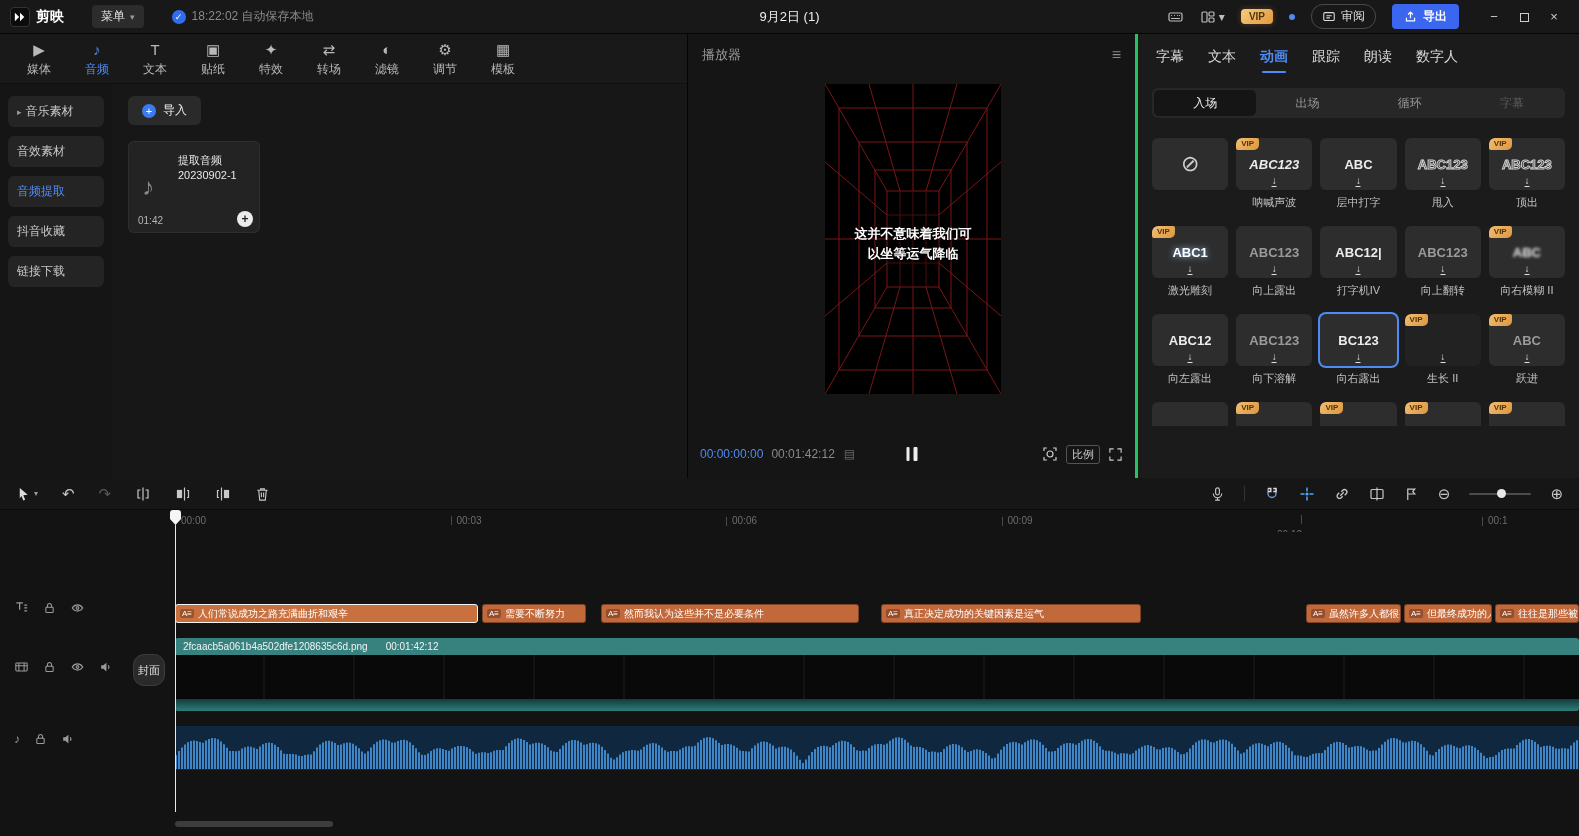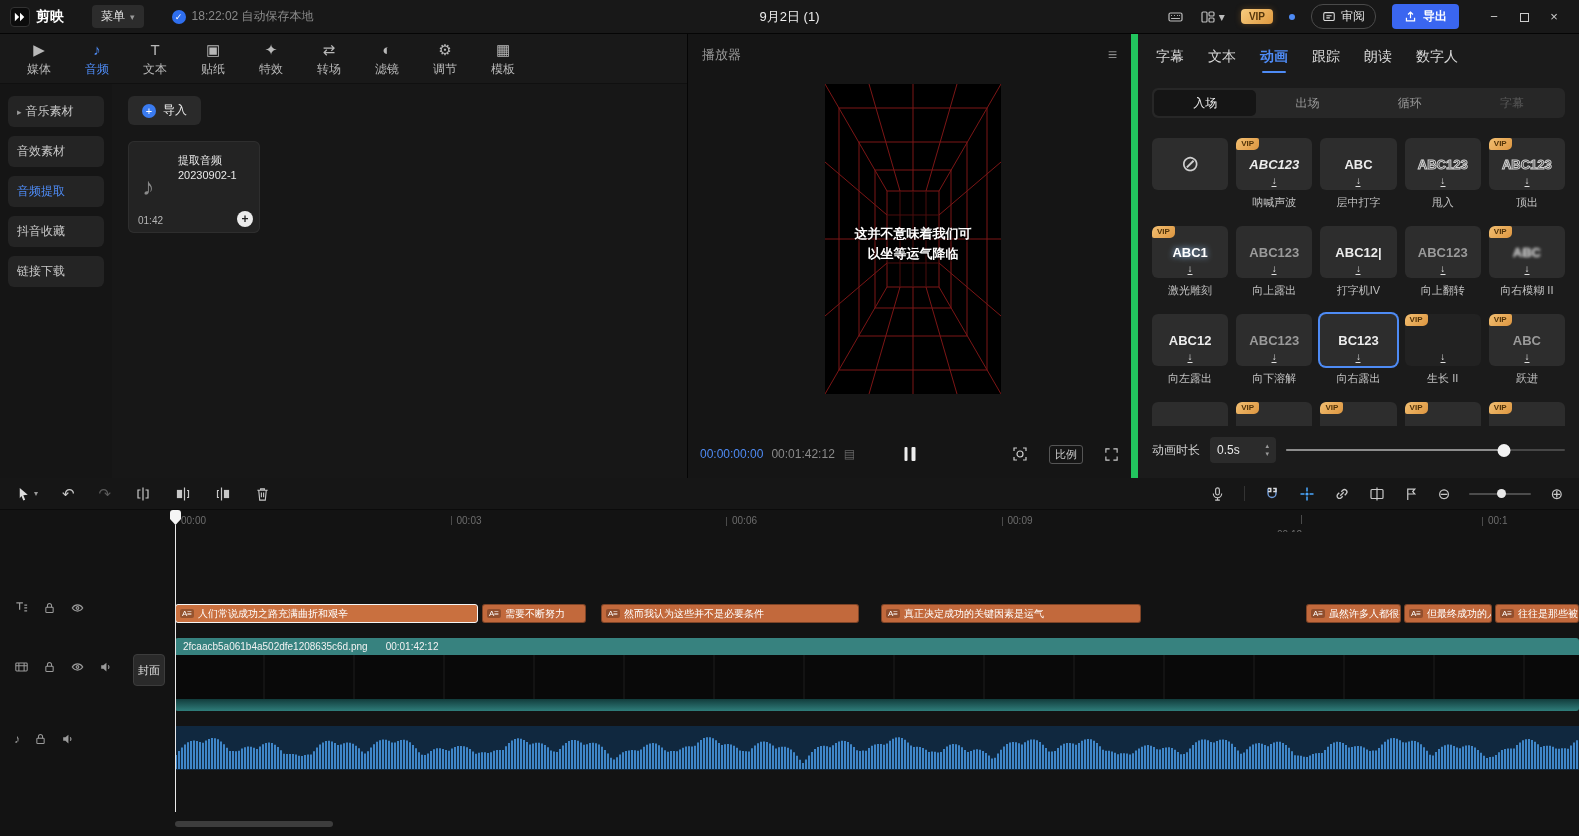--- a/index.html
+++ b/index.html
@@ -40,32 +40,32 @@
 .import-btn{display:inline-flex;align-items:center;gap:7px;background:#2a2a2a;border-radius:6px;padding:6px 14px;color:#eee}
 .import-plus{width:14px;height:14px;border-radius:50%;background:#3a7bf0;color:#fff;display:flex;align-items:center;justify-content:center;font-size:11px}
 .audio-card{margin-top:16px;width:132px}
 .card-box{height:92px;background:#232323;border-radius:6px;position:relative;overflow:hidden;box-shadow:inset 0 0 0 1px #2e2e2e}
 .card-note{position:absolute;left:14px;top:32px;font-size:24px;color:#8a8a8a}
 .card-title{position:absolute;left:50px;top:12px;font-size:11px;color:#e8e8e8;line-height:1.4}
 .card-dur{position:absolute;left:10px;bottom:7px;font-size:10px;color:#b5b5b5}
 .card-add{position:absolute;right:7px;bottom:6px;width:16px;height:16px;border-radius:50%;background:#ececec;color:#222;display:flex;align-items:center;justify-content:center;font-size:12px;font-weight:bold}
 
 
-.player-panel{position:absolute;top:34px;left:688px;width:450px;height:444px;background:#151515;border-right:7px solid #22c55e}
+.player-panel{position:absolute;top:34px;left:688px;width:450px;height:444px;background:#151515;border-right:3px solid #22c55e}
 .player-header{height:42px;display:flex;align-items:center;justify-content:space-between;padding:0 14px;color:#9a9a9a;font-size:13px}
 .ph-menu{color:#8a8a8a;font-size:16px}
 .viewport{position:absolute;left:137px;top:50px;width:176px;height:310px;background:#000;overflow:hidden}
 .caption{position:absolute;top:140px;left:0;right:0;text-align:center;color:#fff;font-weight:bold;font-size:13px;line-height:1.5;text-shadow:0 1px 2px #000}
 .player-controls{position:absolute;left:0;right:0;bottom:10px;height:28px;display:flex;align-items:center;padding:0 12px}
 .tc-cur{color:#4e8bf5}
 .tc-total{color:#8a8a8a;margin-left:8px}
 .frames-icon{color:#666;margin-left:9px;font-size:12px}
 .pause-btn{position:absolute;left:50%;transform:translateX(-50%);display:flex;gap:4px;cursor:pointer}
 .pause-bar{width:3.5px;height:14px;background:#ededed;border-radius:1px}
-.pc-right{margin-left:auto;display:flex;align-items:center;gap:21px;color:#ccc}
+.pc-right{margin-left:auto;display:flex;align-items:center;gap:8px;color:#ccc}
 .ratio-btn{border:1px solid #555;border-radius:3px;padding:1px 5px;font-size:11px;color:#ccc}
 
 
 .right-panel{position:absolute;top:34px;left:1138px;width:441px;height:444px;background:#1b1b1b}
 .rp-tabs{height:46px;display:flex;align-items:center;gap:24px;padding:0 18px;font-size:14px;color:#d8d8d8}
 .rp-tab{position:relative;padding:4px 0;cursor:pointer;white-space:nowrap}
 .rp-tab.active{color:#4e8bf5;font-weight:bold}
 .rp-tab.active::after{content:"";position:absolute;left:2px;right:2px;bottom:-3px;height:2px;background:#4e8bf5;border-radius:2px}
 .rp-subtabs{margin:8px 14px 0;height:30px;background:#272727;border-radius:6px;display:flex;padding:2px}
 .rp-subtab{flex:1;display:flex;align-items:center;justify-content:center;color:#9a9a9a;border-radius:5px;cursor:pointer}
@@ -109,21 +109,21 @@
 .zoom-slider .track{position:absolute;top:5px;left:0;right:0;height:2px;background:#4c4c4c;border-radius:2px}
 .zoom-slider .handle{position:absolute;top:1.5px;left:45%;width:9px;height:9px;border-radius:50%;background:#e8e8e8}
 .tl-ruler{position:absolute;top:32px;left:175px;right:0;height:22px;overflow:hidden}
 .rmark{position:absolute;top:5px;display:flex;gap:5px;align-items:flex-end;color:#6d6d6d;font-size:10px}
 .rtick{width:1px;height:9px;background:#4a4a4a}
 .tl-tracks{position:absolute;top:54px;left:0;right:0;bottom:0;overflow:hidden}
 .track-heads{position:absolute;left:0;top:0;width:175px;height:100%}
 .thead{position:absolute;left:14px;display:flex;gap:14px;align-items:center;color:#9a9a9a}
 .thead svg{display:block}
 .tt-glyph{font-size:12px;color:#9a9a9a;font-weight:bold}
-.cover-btn{position:absolute;left:133px;top:122px;width:32px;height:32px;background:#2a2a2a;border:1px solid #3c3c3c;border-radius:4px;color:#e0e0e0;font-size:11px;display:flex;align-items:center;justify-content:center;cursor:pointer}
+.cover-btn{position:absolute;left:133px;top:122px;width:32px;height:32px;background:#2a2a2a;border:1px solid #3c3c3c;border-radius:11px;color:#e0e0e0;font-size:11px;display:flex;align-items:center;justify-content:center;cursor:pointer}
 .lane{position:absolute;left:175px;right:0}
 .text-lane{top:72px;height:19px}
 .tclip{position:absolute;top:0;height:19px;background:#c2693c;border-radius:3px;display:flex;align-items:center;padding:0 4px;font-size:10px;color:#fff;white-space:nowrap;overflow:hidden;border:1px solid rgba(0,0,0,.35);cursor:pointer}
 .tclip.selected{border:1.5px solid #f5f5f5;background:#c9703f}
 .tclip .cicon{background:rgba(0,0,0,.25);border-radius:2px;padding:0 2px;margin-right:4px;font-size:8px;flex:none}
 .video-clip{position:absolute;left:175px;right:0;top:106px;cursor:pointer}
 .vc-head{height:17px;background:#37827f;display:flex;align-items:center;gap:18px;padding:0 8px;font-size:10px;color:#f2f2f2;border-radius:3px 3px 0 0}
 .vc-body{height:44px;background:#070707;background-image:repeating-linear-gradient(90deg,#090909 0 88px,#131313 88px 90px)}
 .vc-foot{height:12px;background:linear-gradient(180deg,#123c3c,#2f7d7a);border-radius:0 0 3px 3px}
 .audio-clip{position:absolute;left:175px;right:0;top:194px;cursor:pointer}
@@ -481,35 +481,20 @@
           <div class="tile">
             <span class="vip">VIP</span>
           </div>
         </div>
         <div class="preset">
           <div class="tile">
             <span class="vip">VIP</span>
           </div>
         </div>
       </div>
-    <div class="duration-bar">
-      <span class="dur-label">动画时长</span>
-      <span class="stepper">
-        <span>0.5s</span>
-        <span class="step-arrows">
-          <span>▴</span>
-            <span>▾</span>
-        </span>
-      </span>
-      <span class="dslider">
-        <span class="track"></span>
-          <span class="fill"></span>
-          <span class="handle"></span>
-      </span>
-    </div>
   </div>
 
   <div class="timeline">
     <div class="tl-toolbar">
       <span class="tool">
         <svg width="15" height="16" viewBox="0 0 16 16">
             <path d="M4 1.5l8.5 7.2-4.7.6 2 4.8-2 .9-2-4.8L4 12.5z" fill="#dcdcdc"></path>
           </svg>
         <span class="mini-chev">▾</span>
       </span>

